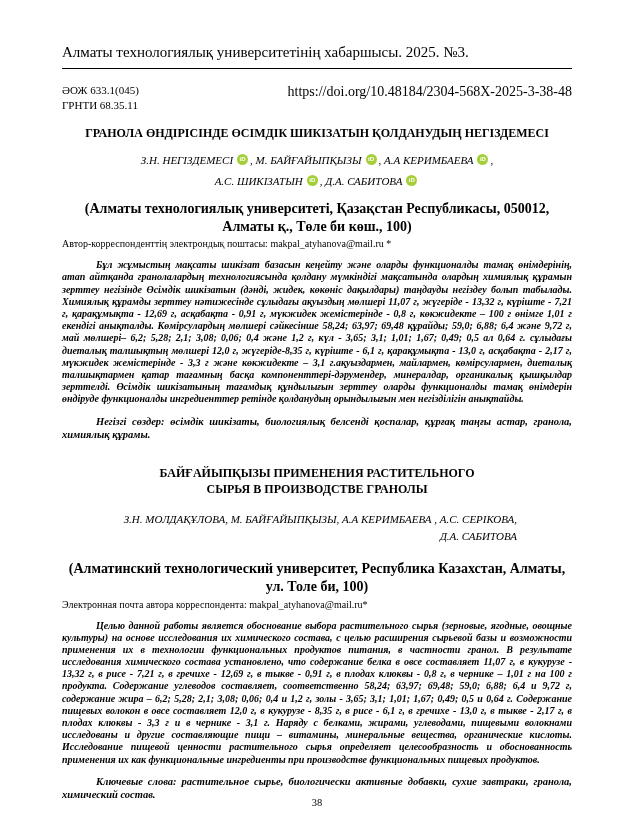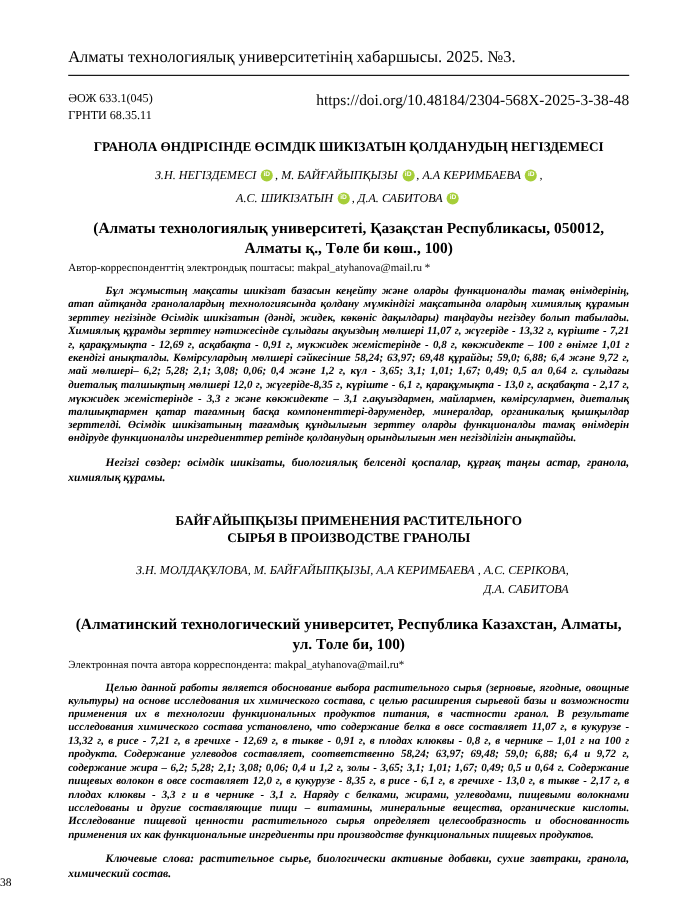--- a/index.html
+++ b/index.html
@@ -89,20 +89,21 @@
     font-size: 10.5px;
     font-weight: bold;
     text-align: justify;
     text-indent: 34px;
     line-height: 1.25;
     font-style: italic;
   }
   .page-number {
     position: absolute;
     left: 0; right: 0; bottom: 12px;
+    text-align: center;
     font-size: 10.5px;
   }
 </style>
 </head>
 <body>
 
 <div class="page">
 
   <div class="journal-header">Алматы технологиялық университетінің хабаршысы. 2025. №3.</div>
   <div class="header-rule"></div>

